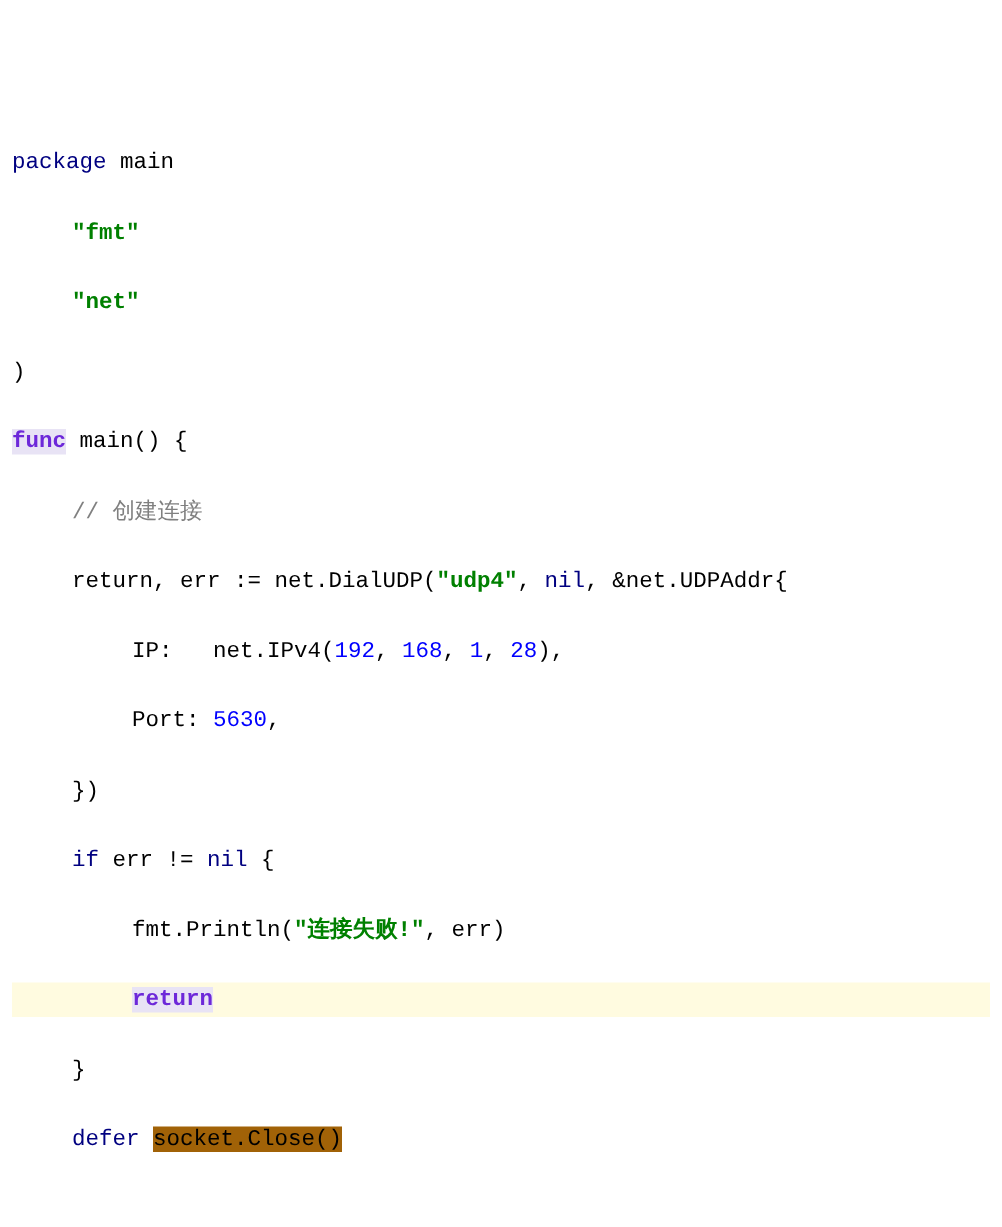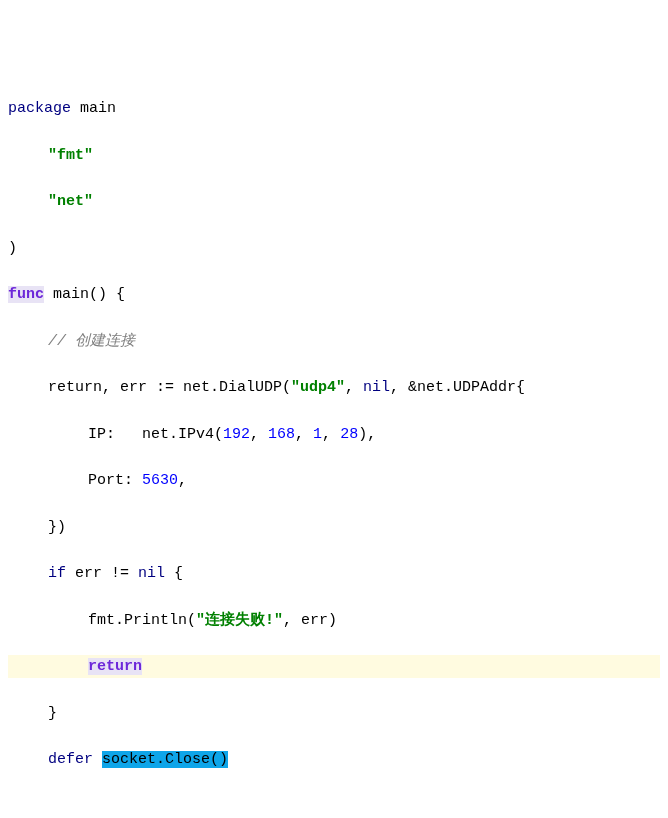--- a/index.html
+++ b/index.html
@@ -11,22 +11,22 @@
       line-height: 1.55;
       color: #000000;
       white-space: pre;
       width: 668px;
       box-sizing: border-box;
     }
     .kw     { color: #000080; font-weight: normal; }
     .kw-hl  { color: #6d28d9; font-weight: bold; background: #e8e3f5; }
     .str    { color: #008000; font-weight: bold; }
     .num    { color: #0000ff; }
-    .com    { color: #808080; font-style: italic; }
-    .hl-y   { background: #0ea5e9; }
+    .com    { color: #808080; }
+    .hl-y   { background: #a16207; }
     .line-hl { background: #fffbe0; }
     .line   { display: block; }
     .tab1   { padding-left: 40px; }
     .tab2   { padding-left: 80px; }
   </style>
 </head>
 <body>
 
 
 <div>

